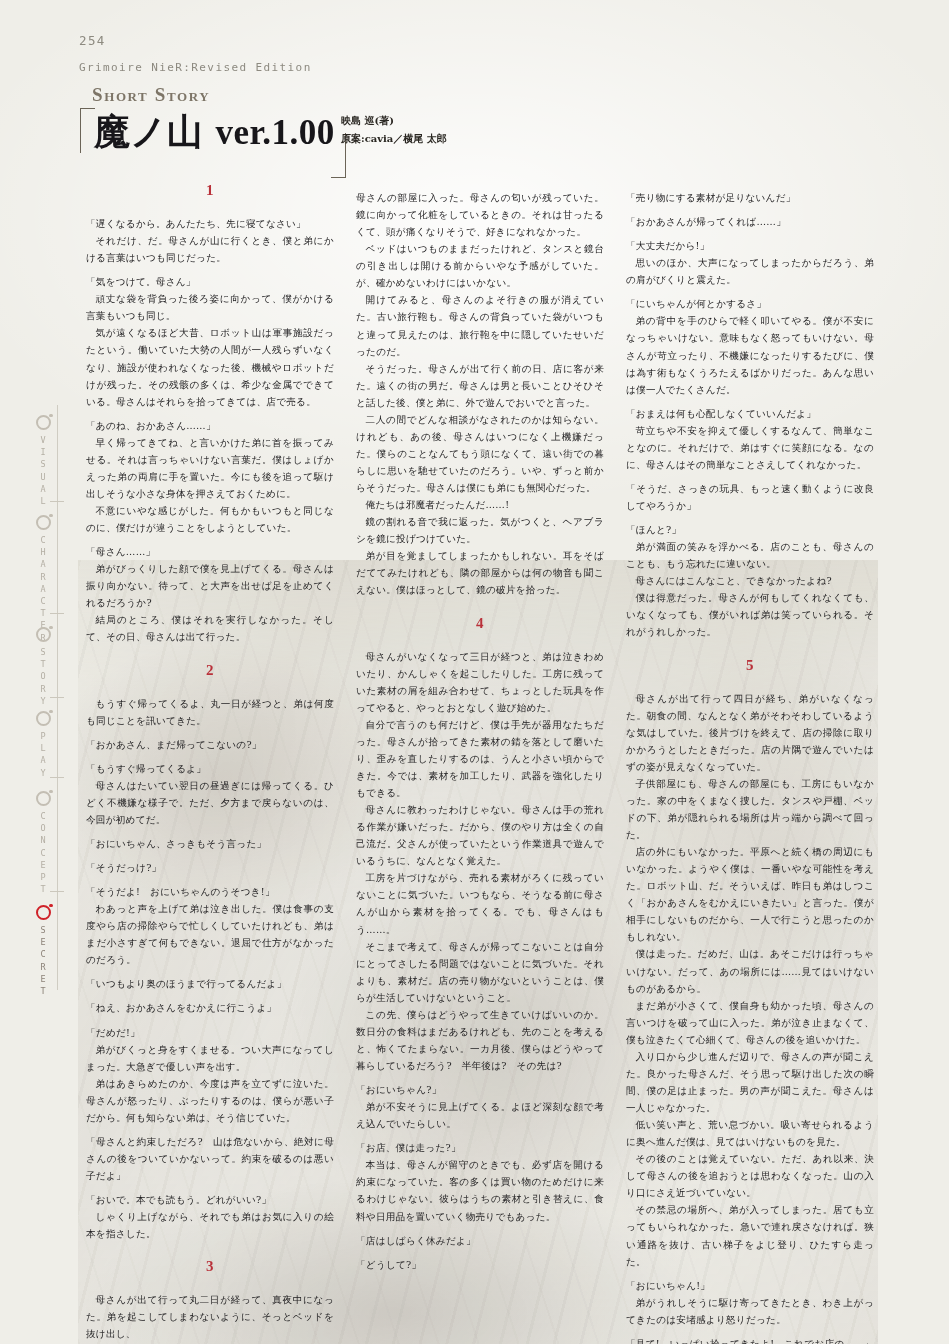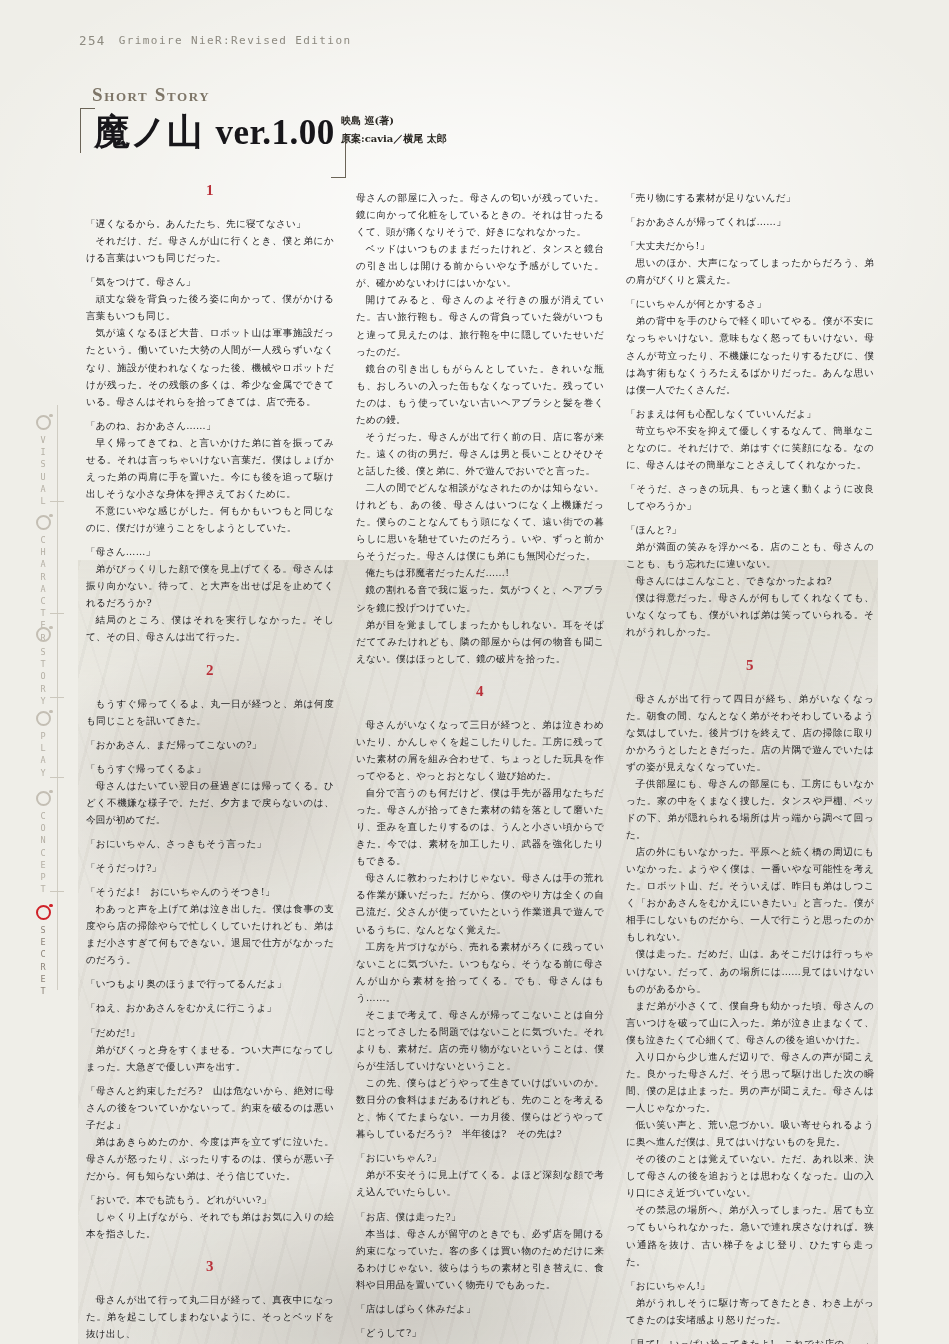--- a/index.html
+++ b/index.html
@@ -51,26 +51,27 @@
     background:
       radial-gradient(ellipse 760px 420px at 50% 16%, rgba(255,255,255,.85), rgba(255,255,255,0) 70%);
   }
 
   
   .running-head {
     position: absolute;
     left: 79px;
     top: 33px;
     display: flex;
-    align-items: center;
+    align-items: flex-start;
     gap: 13px;
     color: #8d8a80;
     font-family: "DejaVu Sans Mono", "Liberation Mono", monospace;
     font-size: 11px;
     letter-spacing: 1.4px;
+    flex-direction: column;
   }
   .running-head .folio { font-size: 12.5px; }
 
   
   .short-story-label {
     position: absolute;
     left: 92px;
     top: 84px;
     color: #7d7567;
     font-family: "Liberation Serif", serif;
@@ -305,32 +306,31 @@
         <p class="body quote">「もうすぐ帰ってくるよ」</p>
         <p class="body indent">母さんはたいてい翌日の昼過ぎには帰ってくる。ひどく不機嫌な様子で。ただ、夕方まで戻らないのは、今回が初めてだ。</p>
         <p class="body quote">「おにいちゃん、さっきもそう言った」</p>
         <p class="body quote">「そうだっけ?」</p>
         <p class="body quote">「そうだよ!　おにいちゃんのうそつき!」</p>
         <p class="body indent">わあっと声を上げて弟は泣き出した。僕は食事の支度やら店の掃除やらで忙しくしていたけれども、弟はまだ小さすぎて何もできない。退屈で仕方がなかったのだろう。</p>
         <p class="body quote">「いつもより奥のほうまで行ってるんだよ」</p>
         <p class="body quote">「ねえ、おかあさんをむかえに行こうよ」</p>
         <p class="body quote">「だめだ!」</p>
         <p class="body indent">弟がびくっと身をすくませる。つい大声になってしまった。大急ぎで優しい声を出す。</p>
+        <p class="body indent">弟はあきらめたのか、今度は声を立てずに泣いた。母さんが怒ったり、ぶったりするのは、僕らが悪い子だから。何も知らない弟は、そう信じていた。</p>
         <p class="body quote">「母さんと約束しただろ?　山は危ないから、絶対に母さんの後をついていかないって。約束を破るのは悪い子だよ」</p>
-        <p class="body indent">弟はあきらめたのか、今度は声を立てずに泣いた。母さんが怒ったり、ぶったりするのは、僕らが悪い子だから。何も知らない弟は、そう信じていた。</p>
         <p class="body quote">「おいで。本でも読もう。どれがいい?」</p>
         <p class="body indent">しゃくり上げながら、それでも弟はお気に入りの絵本を指さした。</p>
         <div class="sec-num">3</div>
         <p class="body indent">母さんが出て行って丸二日が経って、真夜中になった。弟を起こしてしまわないように、そっとベッドを抜け出し、</p>
       </div>
     <div class="col">
         <p class="body quote">母さんの部屋に入った。母さんの匂いが残っていた。鏡に向かって化粧をしているときの。それは甘ったるくて、頭が痛くなりそうで、好きになれなかった。</p>
         <p class="body indent">ベッドはいつものままだったけれど、タンスと鏡台の引き出しは開ける前からいやな予感がしていた。が、確かめないわけにはいかない。</p>
         <p class="body indent">開けてみると、母さんのよそ行きの服が消えていた。古い旅行鞄も。母さんの背負っていた袋がいつもと違って見えたのは、旅行鞄を中に隠していたせいだったのだ。</p>
-        <p class="body indent">鏡台の引き出しもがらんとしていた。きれいな瓶も、おしろいの入った缶もなくなっていた。残っていたのは、もう使っていない古いヘアブラシと髪を巻くための鏝。</p>
         <p class="body indent">そうだった。母さんが出て行く前の日、店に客が来た。遠くの街の男だ。母さんは男と長いことひそひそと話した後、僕と弟に、外で遊んでおいでと言った。</p>
         <p class="body indent">二人の間でどんな相談がなされたのかは知らない。けれども、あの後、母さんはいつになく上機嫌だった。僕らのことなんてもう頭になくて、遠い街での暮らしに思いを馳せていたのだろう。いや、ずっと前からそうだった。母さんは僕にも弟にも無関心だった。</p>
         <p class="body indent">俺たちは邪魔者だったんだ……!</p>
         <p class="body indent">鏡の割れる音で我に返った。気がつくと、ヘアブラシを鏡に投げつけていた。</p>
         <p class="body indent">弟が目を覚ましてしまったかもしれない。耳をそばだててみたけれども、隣の部屋からは何の物音も聞こえない。僕はほっとして、鏡の破片を拾った。</p>
         <div class="sec-num">4</div>
         <p class="body indent">母さんがいなくなって三日が経つと、弟は泣きわめいたり、かんしゃくを起こしたりした。工房に残っていた素材の屑を組み合わせて、ちょっとした玩具を作ってやると、やっとおとなしく遊び始めた。</p>
         <p class="body indent">自分で言うのも何だけど、僕は手先が器用なたちだった。母さんが拾ってきた素材の錆を落として磨いたり、歪みを直したりするのは、うんと小さい頃からできた。今では、素材を加工したり、武器を強化したりもできる。</p>
         <p class="body indent">母さんに教わったわけじゃない。母さんは手の荒れる作業が嫌いだった。だから、僕のやり方は全くの自己流だ。父さんが使っていたという作業道具で遊んでいるうちに、なんとなく覚えた。</p>
         <p class="body indent">工房を片づけながら、売れる素材がろくに残っていないことに気づいた。いつもなら、そうなる前に母さんが山から素材を拾ってくる。でも、母さんはもう……。</p>

